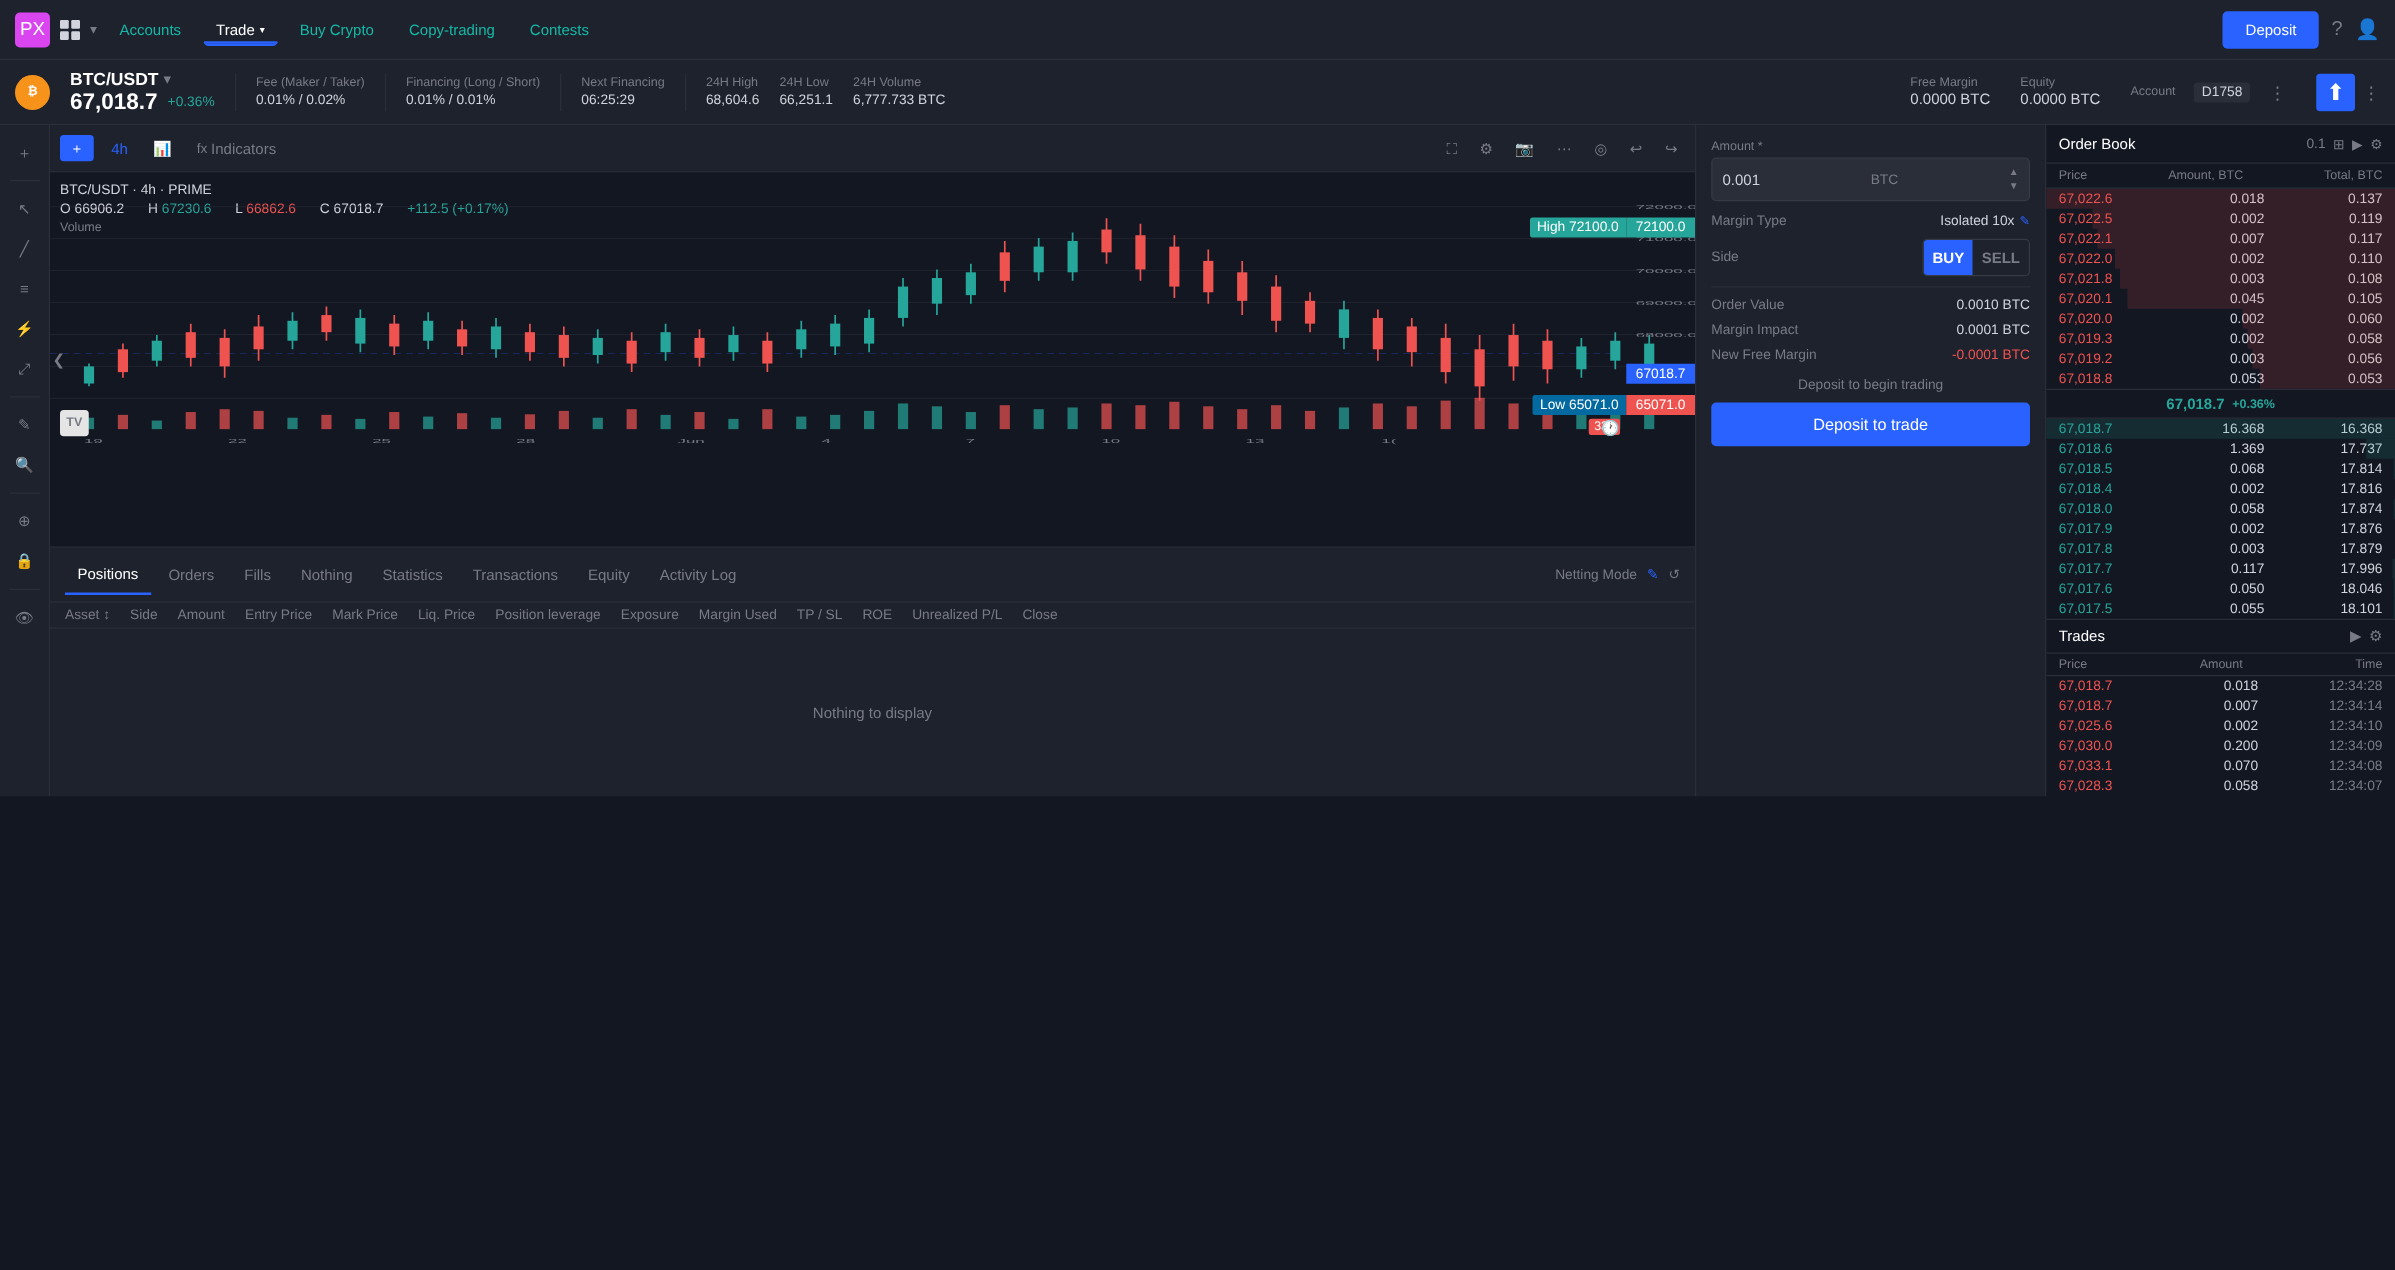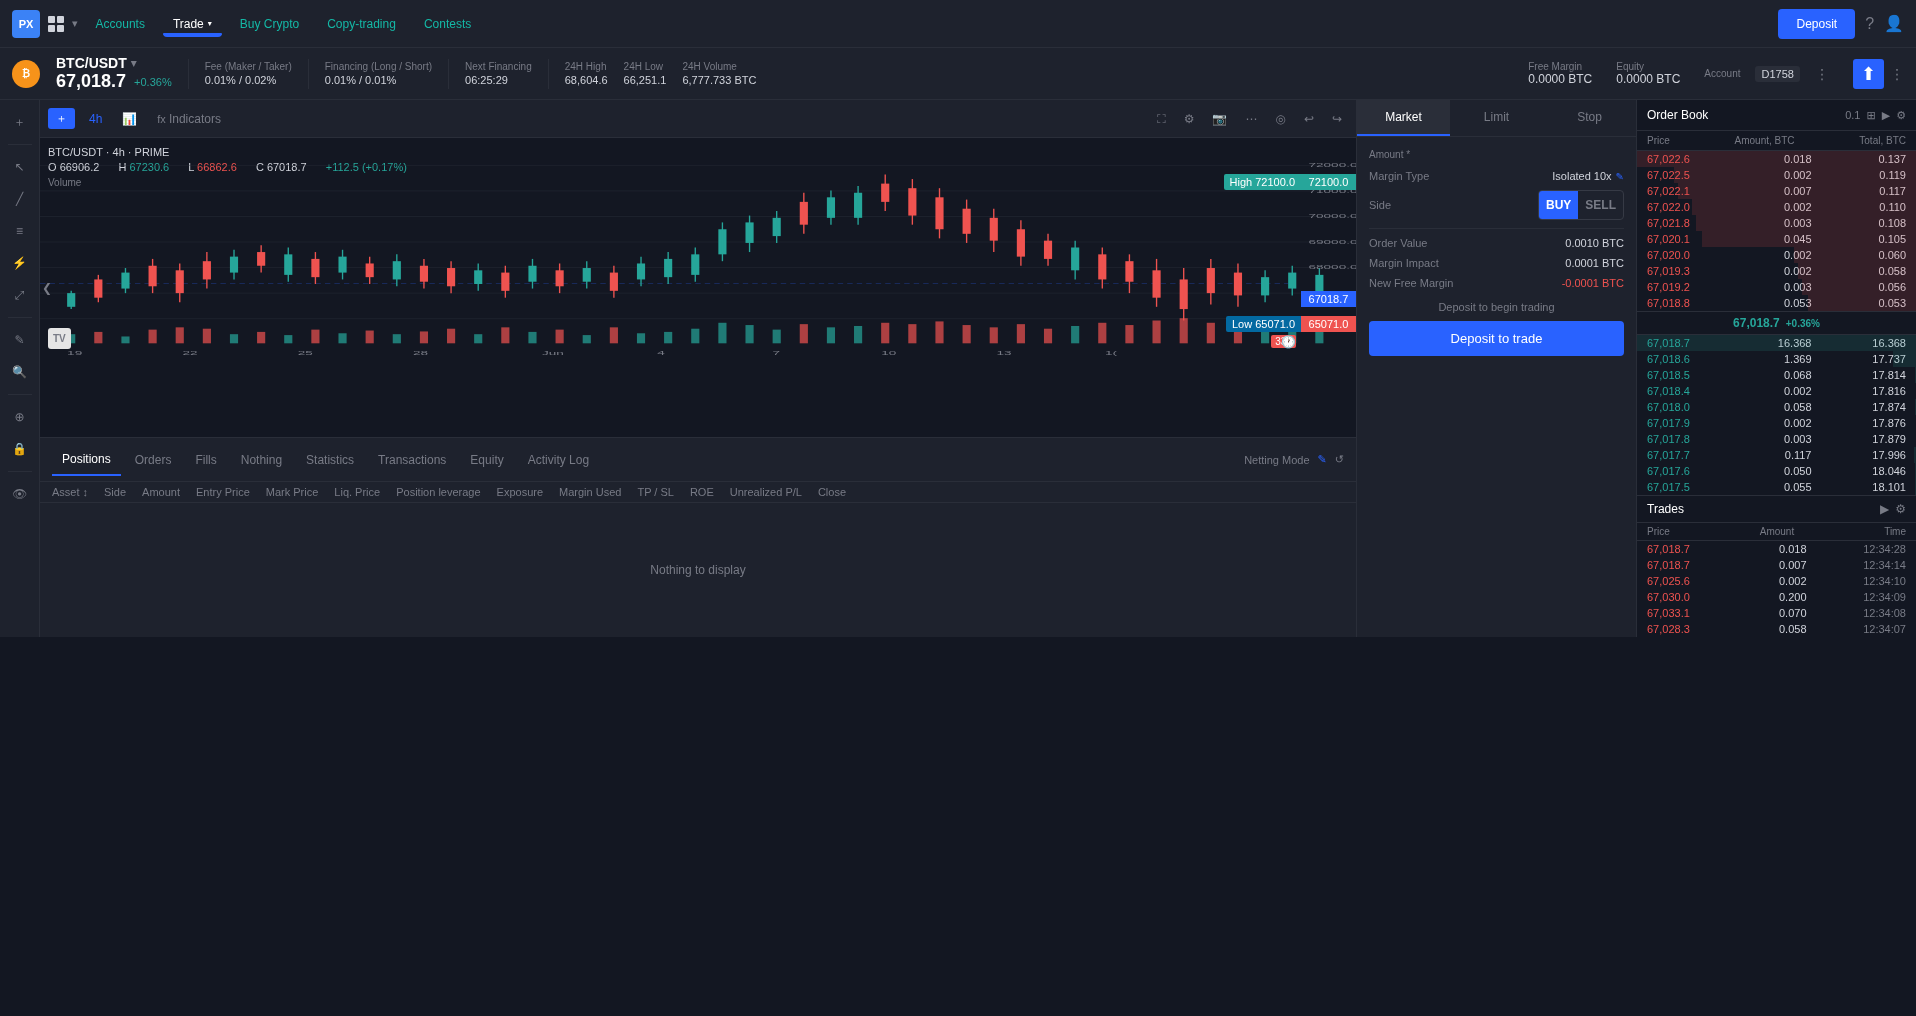--- a/index.html
+++ b/index.html
@@ -1,20 +1,20 @@
 <!DOCTYPE html>
 <html><head>
   <meta charset="utf-8">
   <style>
     * { margin: 0; padding: 0; box-sizing: border-box; }
     body { background: #131722; color: #d1d4dc; font-family: -apple-system, BlinkMacSystemFont, 'Segoe UI', sans-serif; font-size: 12px; overflow: hidden; width: 1916px; height: 1016px; }
     
     
     .top-nav { display: flex; align-items: center; height: 48px; background: #1e222d; border-bottom: 1px solid #2a2e39; padding: 0 12px; gap: 8px; }
-    .logo-icon { width: 28px; height: 28px; background: #3b82f6; border-radius: 4px; display: flex; align-items: center; justify-content: center; color: white; font-size: 11px; font-weight: bold; }
+    .logo-icon { width: 28px; height: 28px; background: #d946ef; border-radius: 4px; display: flex; align-items: center; justify-content: center; color: white; font-size: 15px; font-weight: normal; }
     .grid-icon { display: grid; grid-template-columns: 1fr 1fr; gap: 2px; width: 16px; height: 16px; }
     .grid-icon span { background: #d1d4dc; border-radius: 1px; }
     .nav-item { color: #14b8a6; padding: 6px 10px; cursor: pointer; border-radius: 4px; display: flex; align-items: center; gap: 4px; }
     .nav-item.active { color: #fff; border-bottom: 2px solid #2962ff; }
     .nav-item .chevron { font-size: 8px; }
     .deposit-btn { background: #2962ff; color: white; padding: 8px 18px; border-radius: 4px; cursor: pointer; font-weight: 500; margin-left: auto; }
 
     
     .symbol-bar { display: flex; align-items: center; height: 52px; background: #1e222d; border-bottom: 1px solid #2a2e39; padding: 0 12px; gap: 16px; }
     .symbol-circle { width: 28px; height: 28px; background: #f7931a; border-radius: 50%; display: flex; align-items: center; justify-content: center; color: white; font-size: 10px; font-weight: bold; }
@@ -550,28 +550,31 @@
           <span class="th">ROE</span>
           <span class="th">Unrealized P/L</span>
           <span class="th">Close</span>
         </div>
         <div class="empty-msg">Nothing to display</div>
       </div>
     </div>
   </div>
 
   <div class="right-panel">
-    <div class="order-tabs">
-      <div class="order-tab active">Market</div>
-      <div class="order-tab">Limit</div>
-      <div class="order-tab">Stop</div>
-    </div>
     <div class="order-form">
       <div class="form-group">
         <div class="form-label">Amount *</div>
+        <div class="form-input">
+          <span>0.001</span>
+          <span style="color:#787b86;font-size:11px;">BTC</span>
+          <div class="stepper">
+            <div class="stepper-btn">▲</div>
+            <div class="stepper-btn">▼</div>
+          </div>
+        </div>
       </div>
 
       <div class="form-row">
         <span class="key">Margin Type</span>
         <span class="val" style="display:flex;align-items:center;">
           <span>Isolated 10x</span>
           <span class="edit-icon">✎</span>
         </span>
       </div>
 

